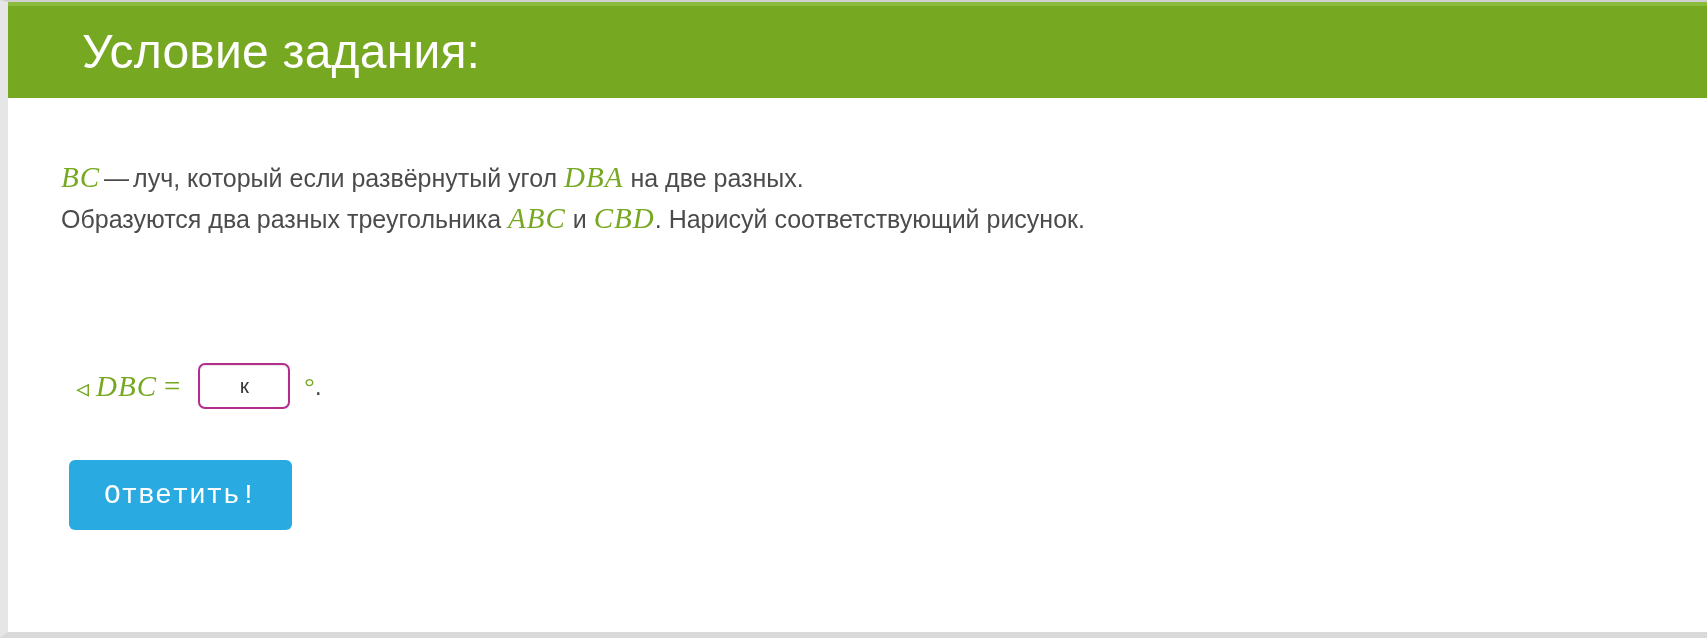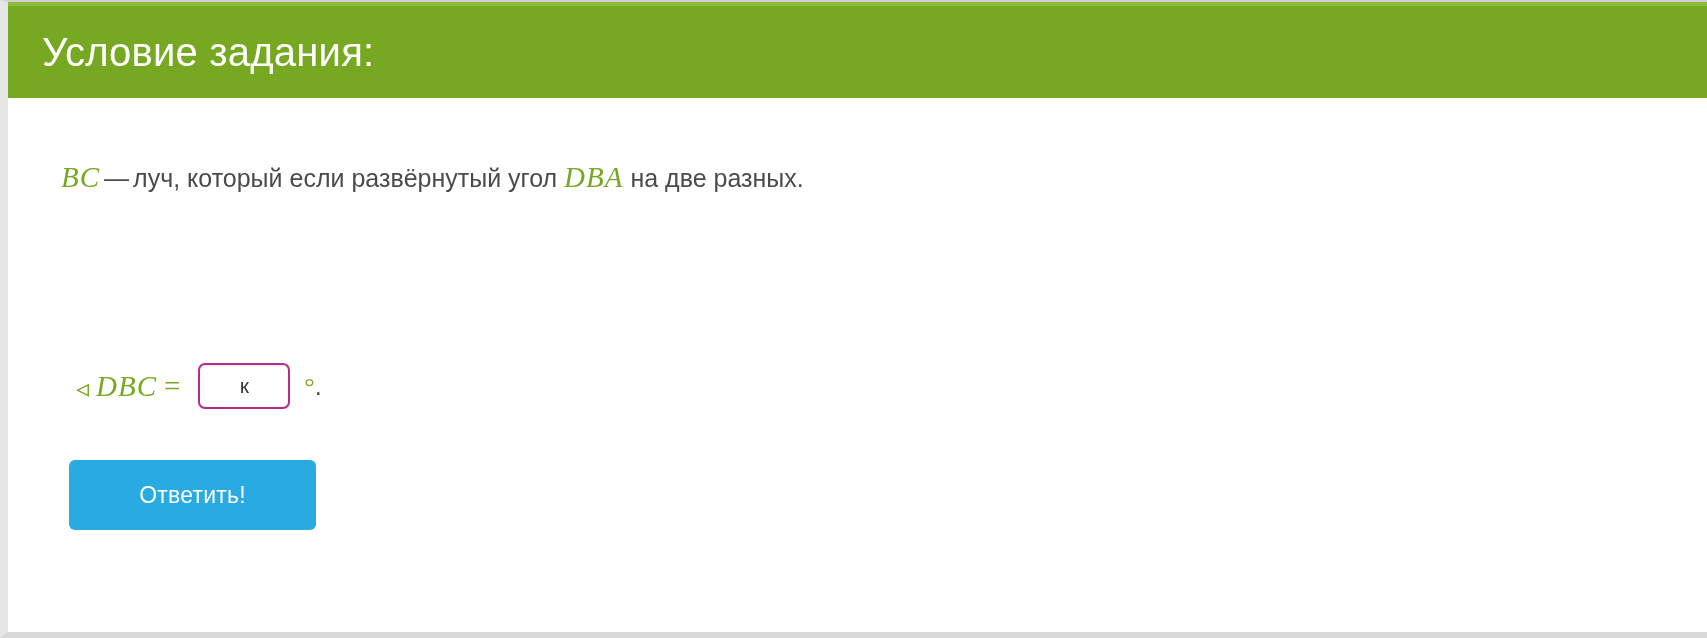--- a/index.html
+++ b/index.html
@@ -39,24 +39,24 @@
     top: 0;
     right: 0;
     height: 96px;
     background: #76a821;
     border-top: 4px solid #8bbb3c;
     display: flex;
     align-items: center;
   }
   .header-title {
     color: #ffffff;
-    font-size: 40px;
+    font-size: 48px;
     font-weight: 400;
     letter-spacing: 0.2px;
-    padding-left: 34px;
+    padding-left: 74px;
     line-height: 1;
     white-space: nowrap;
   }
 
   
   .body {
     position: absolute;
     left: 0;
     top: 96px;
     right: 0;
@@ -139,28 +139,28 @@
   .dot-after {
     color: #4b4b4b;
     font-size: 25px;
   }
 
   
   .submit {
     position: absolute;
     left: 61px;
     top: 362px;
-    width: 247px;
+    width: 223px;
     height: 70px;
     background: #29abe2;
     border: none;
     border-radius: 6px;
     color: #ffffff;
-    font-family: Liberation Sans, sans-serif;
-    font-size: 23px;
+    font-family: Liberation Mono, monospace;
+    font-size: 28px;
     cursor: pointer;
     letter-spacing: 0.2px;
   }
 </style>
 </head>
 <body>
 
 <div id="app">
   <div class="card">
 
@@ -169,20 +169,26 @@
     </div>
 
     <div class="body">
 
       <div class="txt para1">
         <span class="mth">BC</span><span class="dash">—</span><span>луч, который если развёрнутый угол</span>
         <span class="mth">DBA</span>
         <span>на две разных.</span>
       </div>
 
+      <div class="txt para2">
+        <span>Образуются два разных треугольника</span>
+        <span class="mth">ABC</span>
+        <span>и</span>
+        <span class="mth">CBD</span><span>. Нарисуй соответствующий рисунок.</span>
+      </div>
 
 
       <div class="txt para4 answer-row">
         <span class="ang">◃</span>
         &nbsp;
         <span class="mth">DBC</span>
         &nbsp;
         <span class="mth op">=</span>
         <input class="ans-input" type="text" value="к" style="">
         <span class="deg">°</span><span class="dot-after">.</span>

